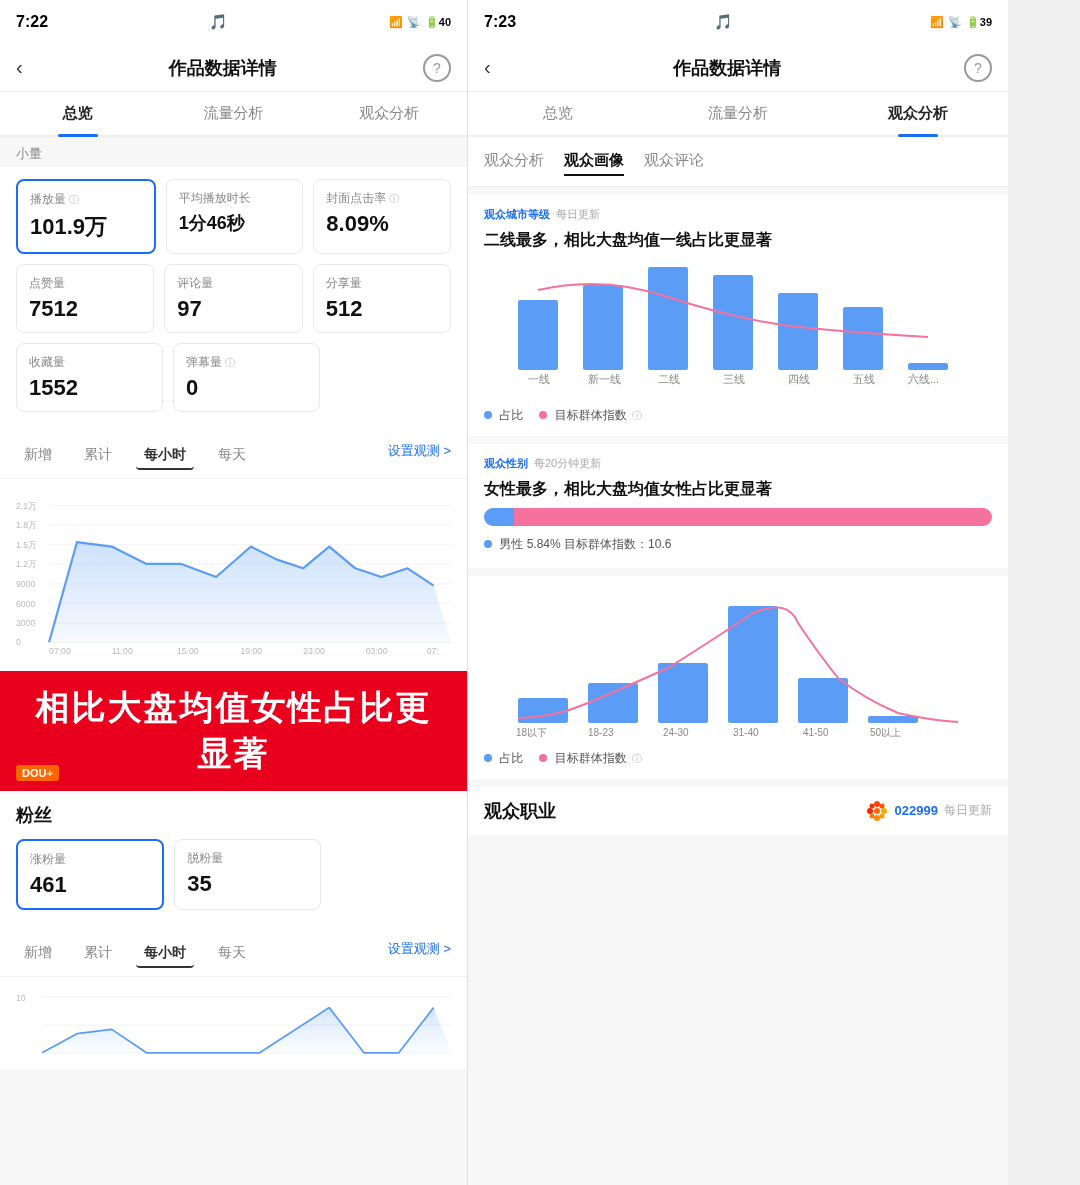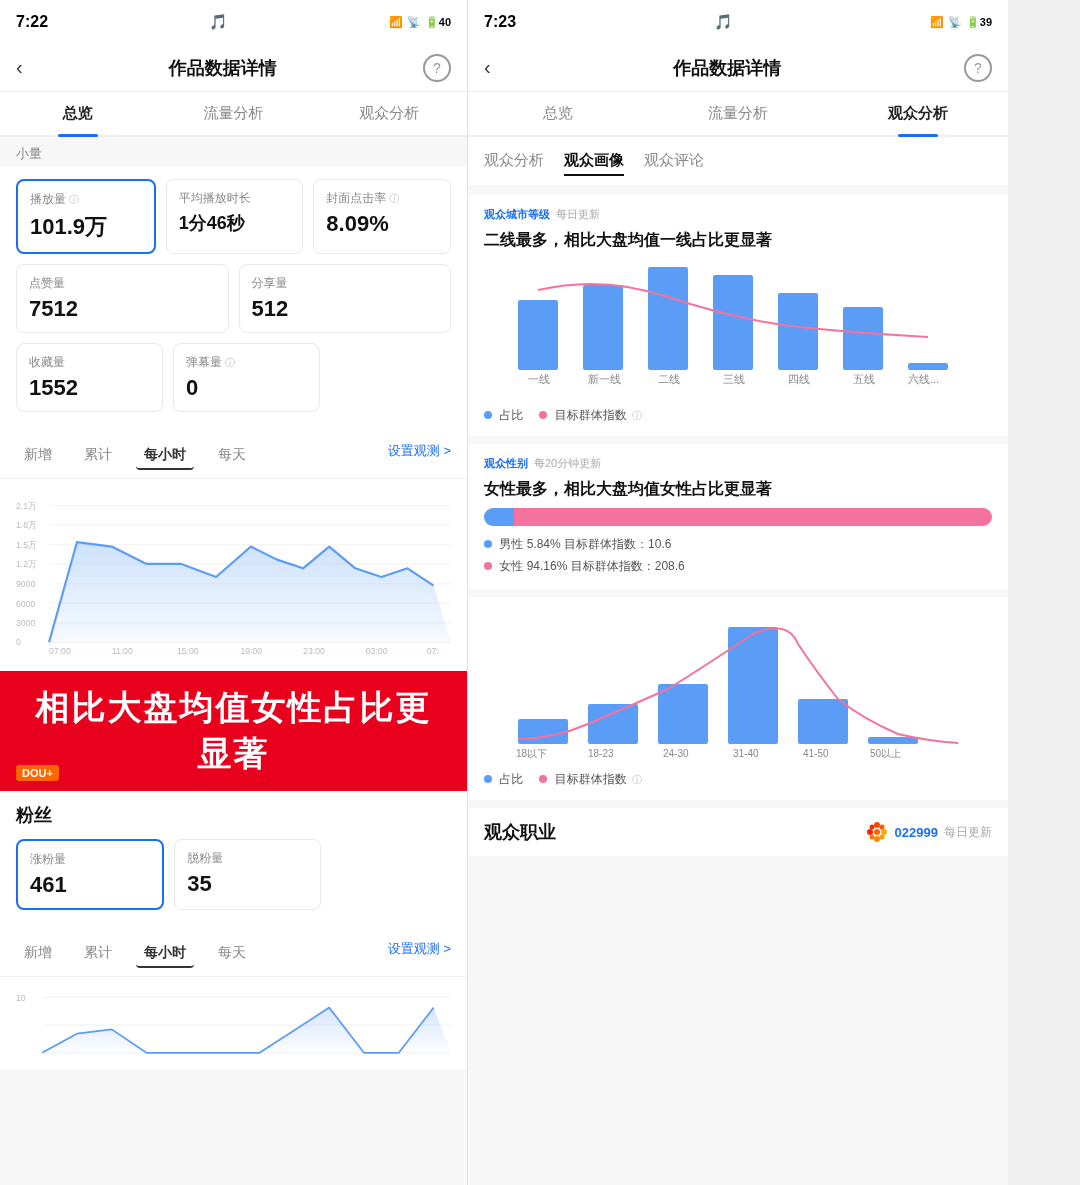--- a/index.html
+++ b/index.html
@@ -369,20 +369,24 @@
             <span style="font-size:10px;color:#bbb;">ⓘ</span>
           </div>
           <div class="stat-value">8.09%</div>
         </div>
       </div>
 
       <div class="stats-row">
         <div class="stat-card">
           <div class="stat-label">点赞量</div>
           <div class="stat-value">7512</div>
+        </div>
+        <div class="stat-card">
+          <div class="stat-label">评论量</div>
+          <div class="stat-value">97</div>
         </div>
         <div class="stat-card">
           <div class="stat-label">分享量</div>
           <div class="stat-value">512</div>
         </div>
       </div>
 
       <div class="stats-row">
         <div class="stat-card">
           <div class="stat-label">收藏量</div>
@@ -591,25 +595,20 @@
       <div class="gender-bar-container">
         <div class="gender-bar-male" style="width: 5.84%;"></div>
         <div class="gender-bar-female"></div>
       </div>
       <div class="gender-stats">
         <div>
           <span class="legend-dot" style="background:#5b9cf6;"></span>
           <span>男性 5.84%</span>
           <span>目标群体指数：10.6</span>
         </div>
-        <div>
-          <span class="legend-dot" style="background:#f5729e;"></span>
-          <span>女性 94.16%</span>
-          <span>目标群体指数：208.6</span>
-        </div>
       </div>
     </div>
 
     <div class="chart-section">
       <div class="chart-wrapper">
         <svg width="100%" height="150" viewBox="0 0 460 150">
 
           <rect x="10" y="110" width="50" height="25" fill="#5b9cf6" rx="2"></rect>
           <rect x="80" y="95" width="50" height="40" fill="#5b9cf6" rx="2"></rect>
           <rect x="150" y="75" width="50" height="60" fill="#5b9cf6" rx="2"></rect>

